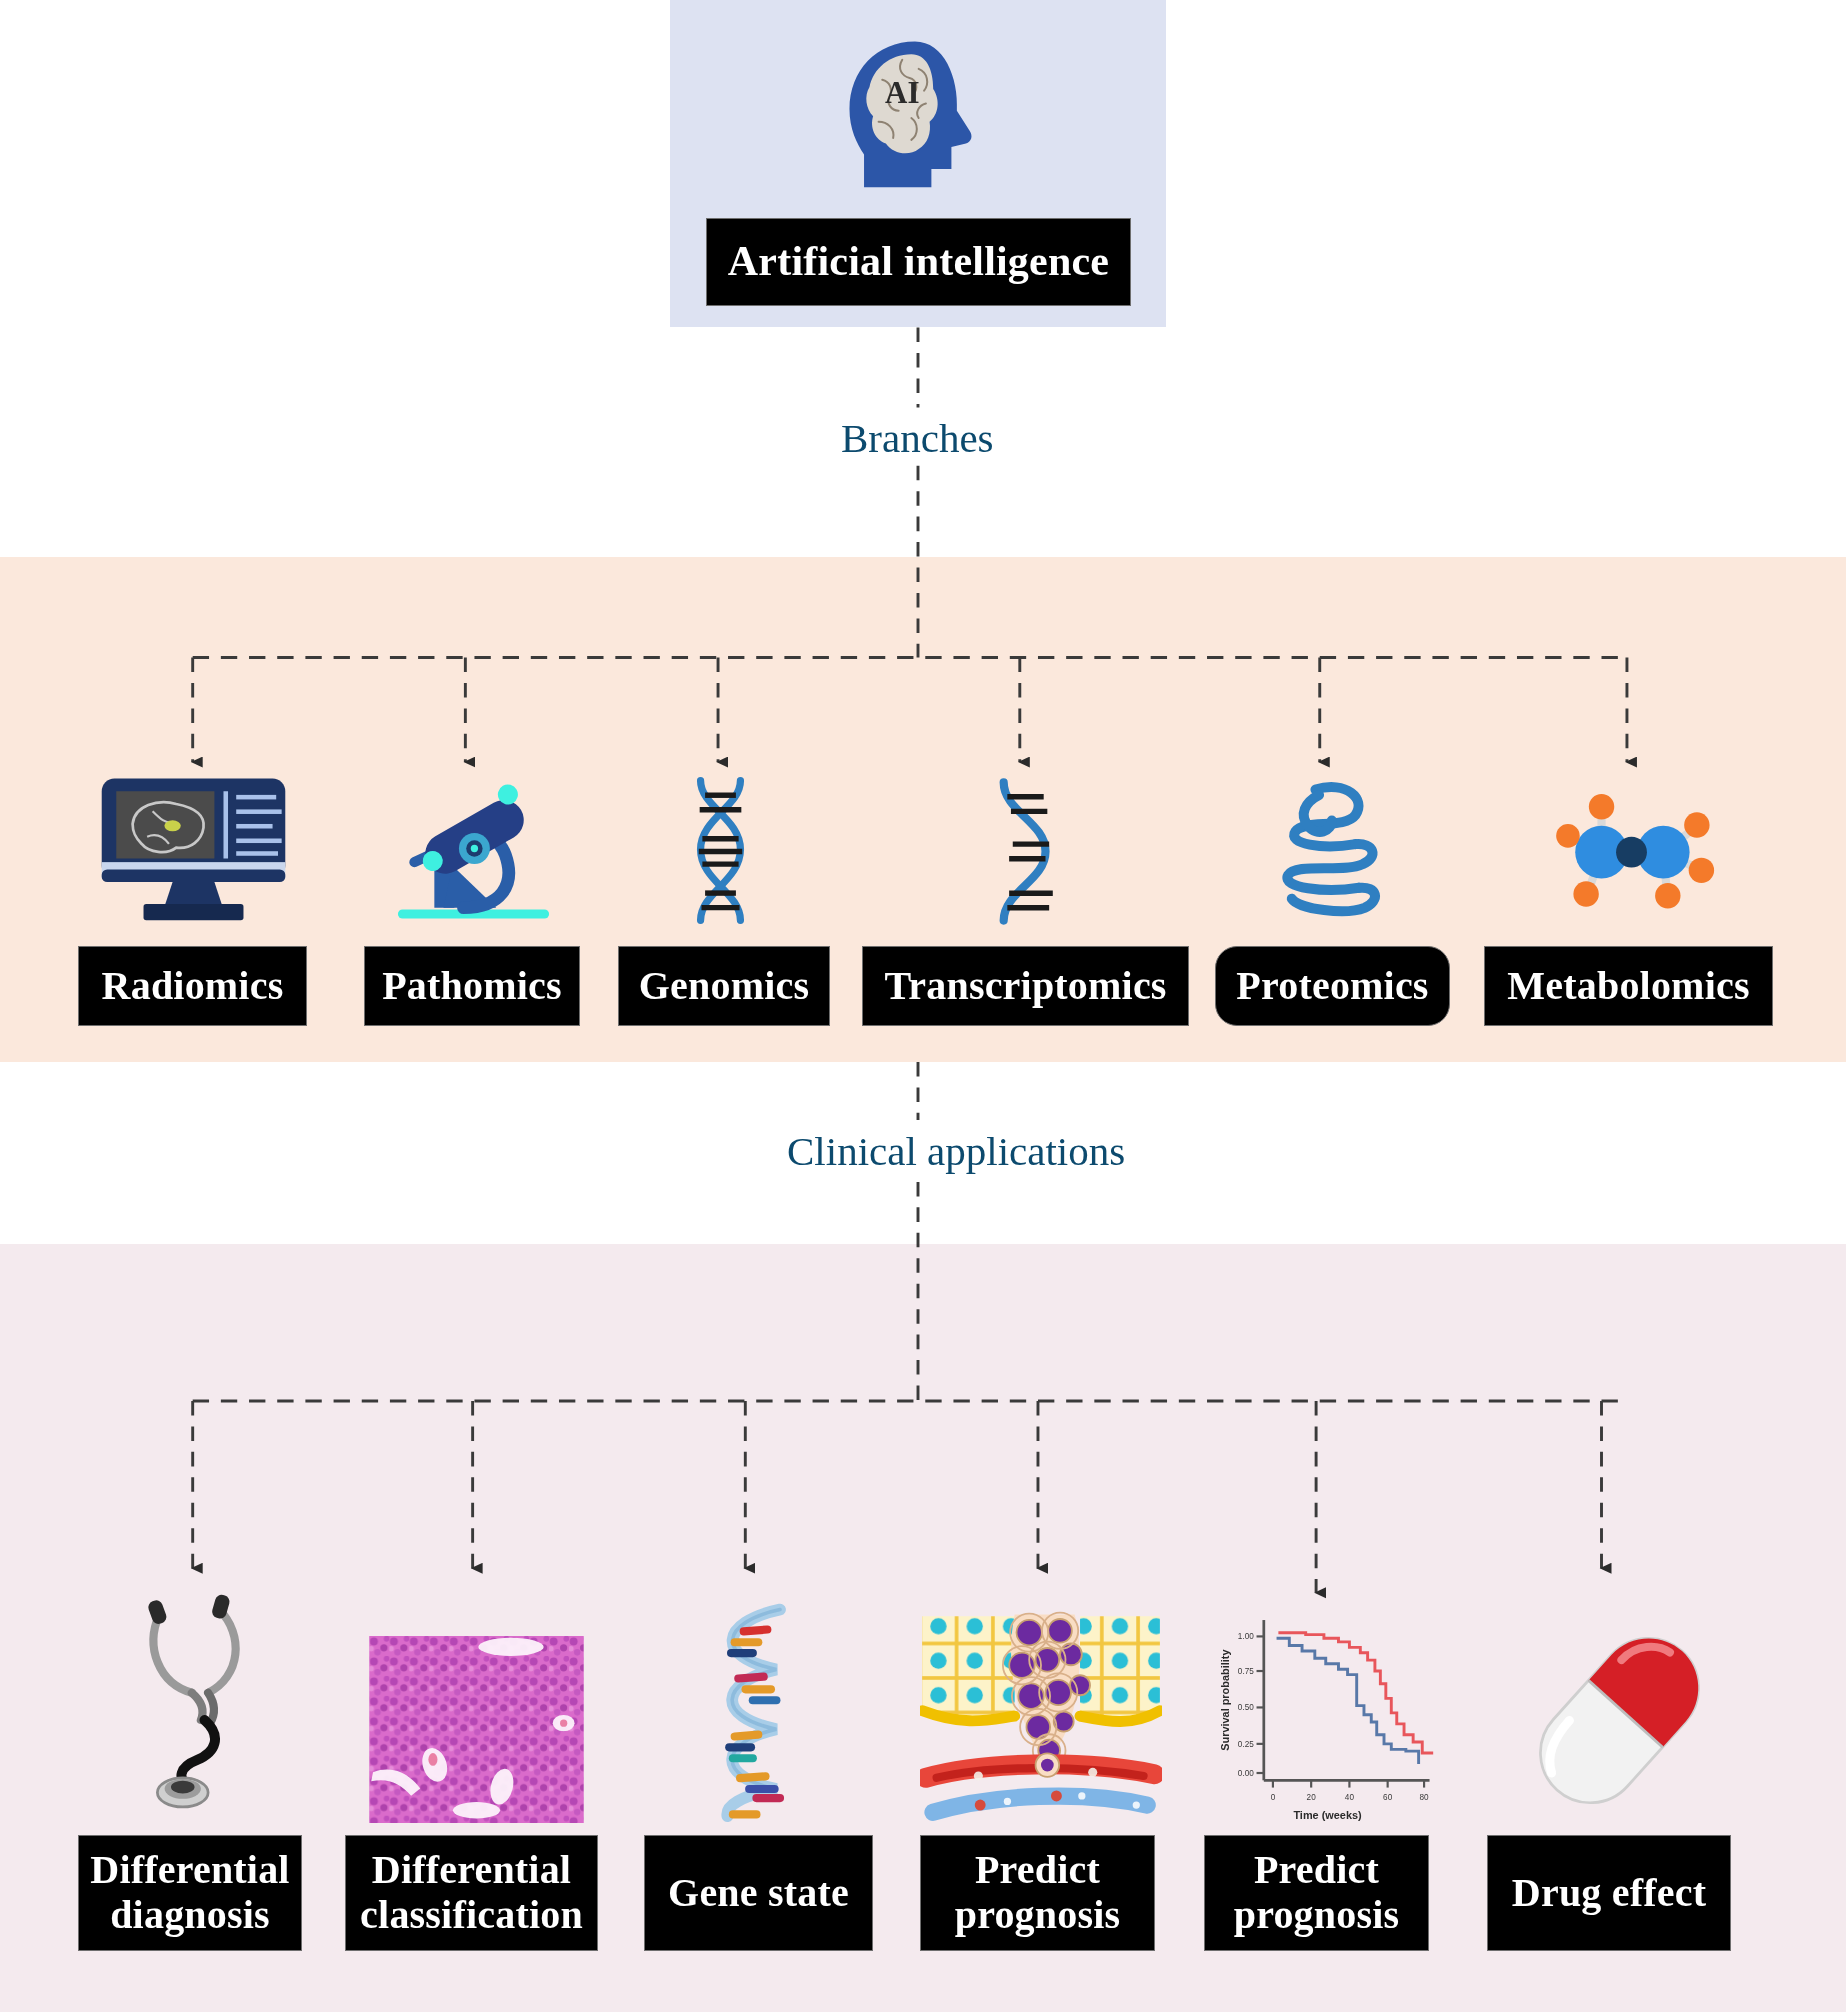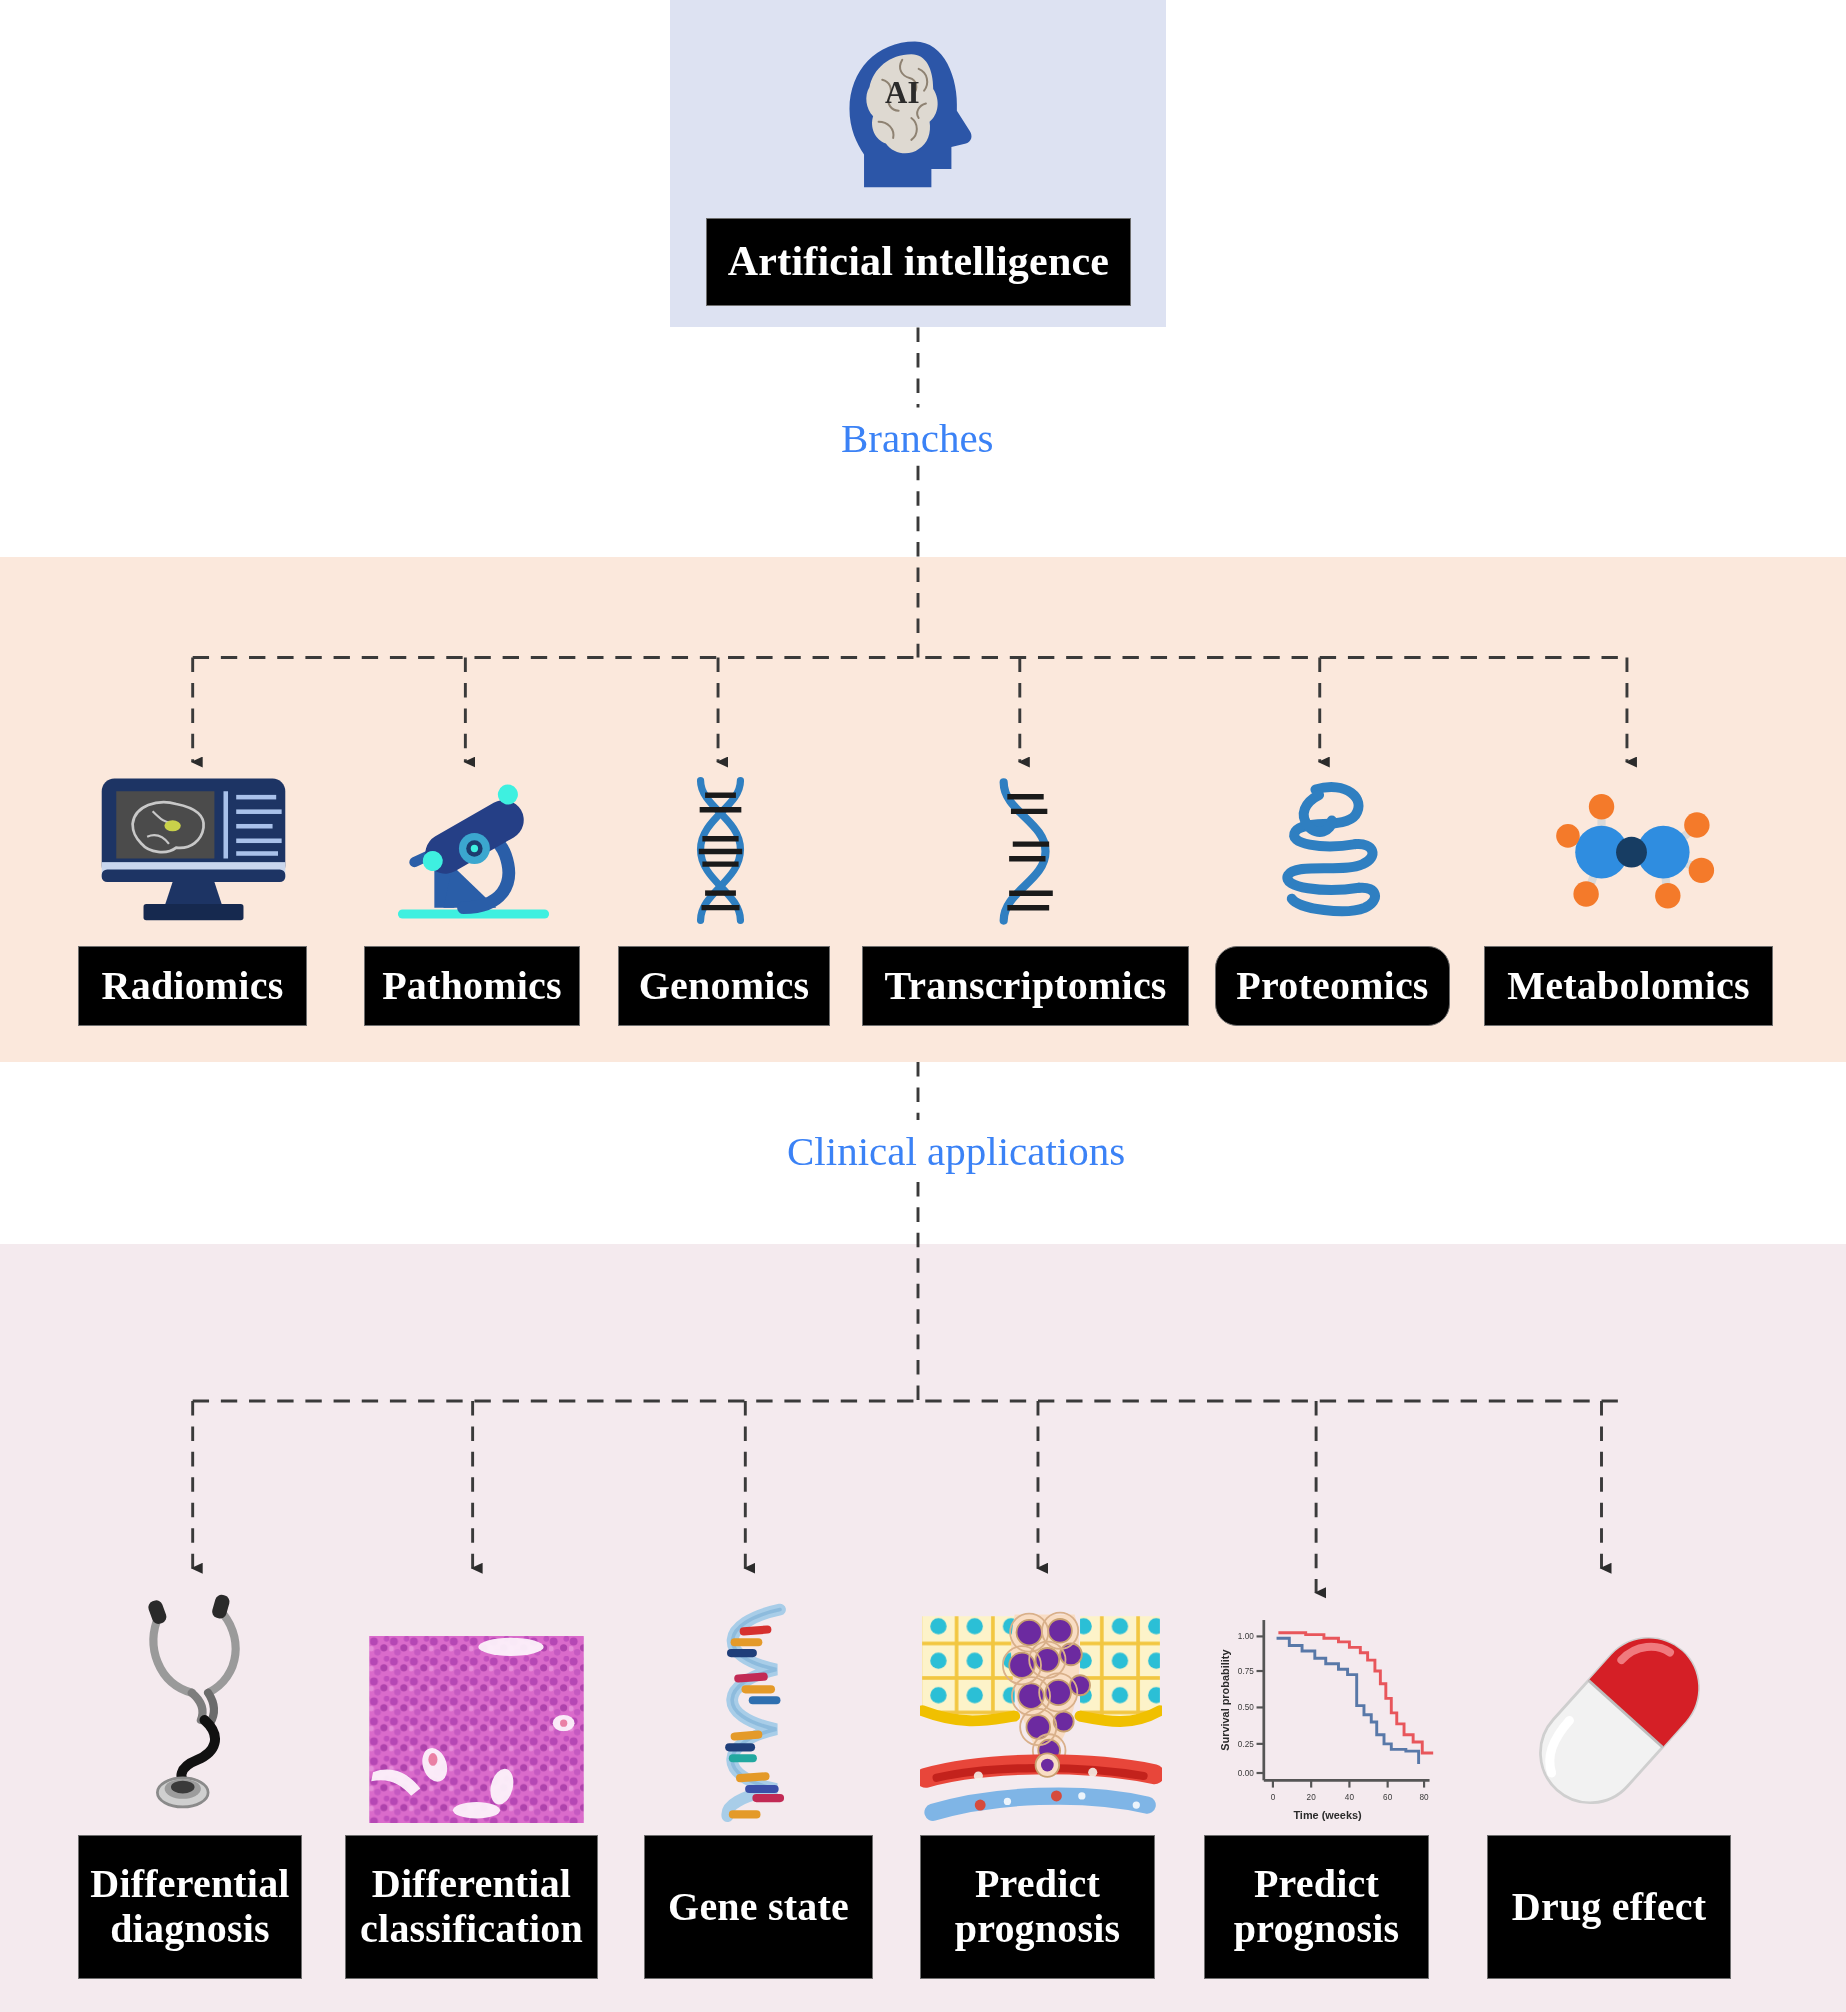--- a/index.html
+++ b/index.html
@@ -59,26 +59,26 @@
 
   #chip-ai {
     left: 706px;
     top: 218px;
     width: 425px;
     height: 88px;
     font-size: 42px;
   }
 
   .chip-omics { height: 80px; font-size: 40px; }
-  .chip-clin  { height: 144px; font-size: 40px; }
+  .chip-clin  { height: 116px; font-size: 40px; }
 
   
   .conn-text {
     position: absolute;
-    color: #3b82f6;
+    color: #0c4a6e;
     font-size: 41px;
     white-space: nowrap;
   }
   #text-branches { left: 841px; top: 414px; }
   #text-clinical { left: 747px; top: 1127px; margin-left: 40px; }
 
   
   #connectors {
     position: absolute;
     left: 0; top: 0;

